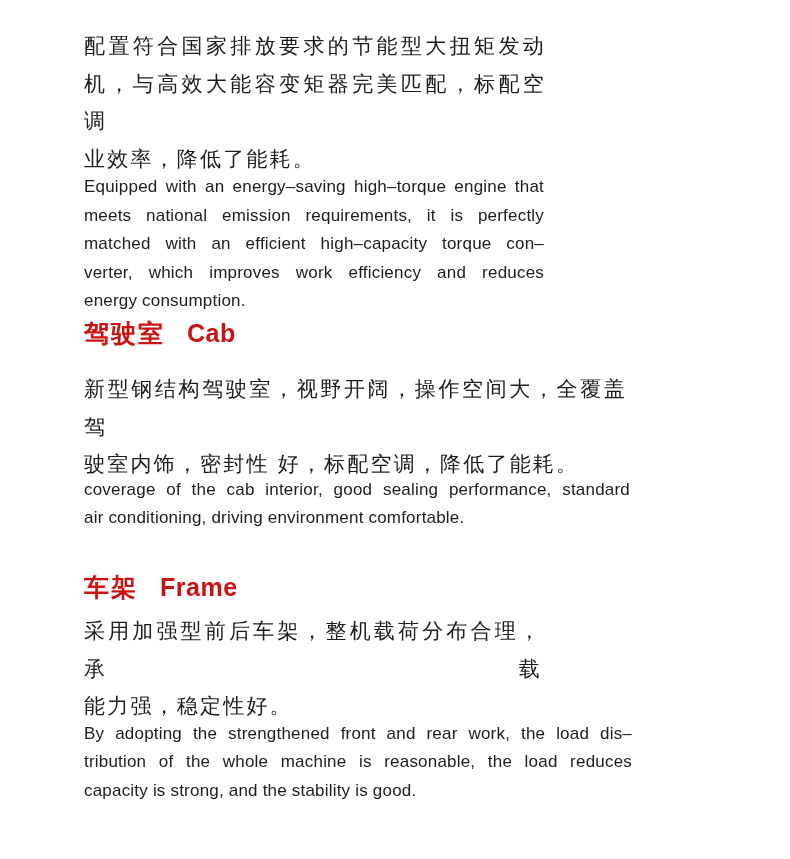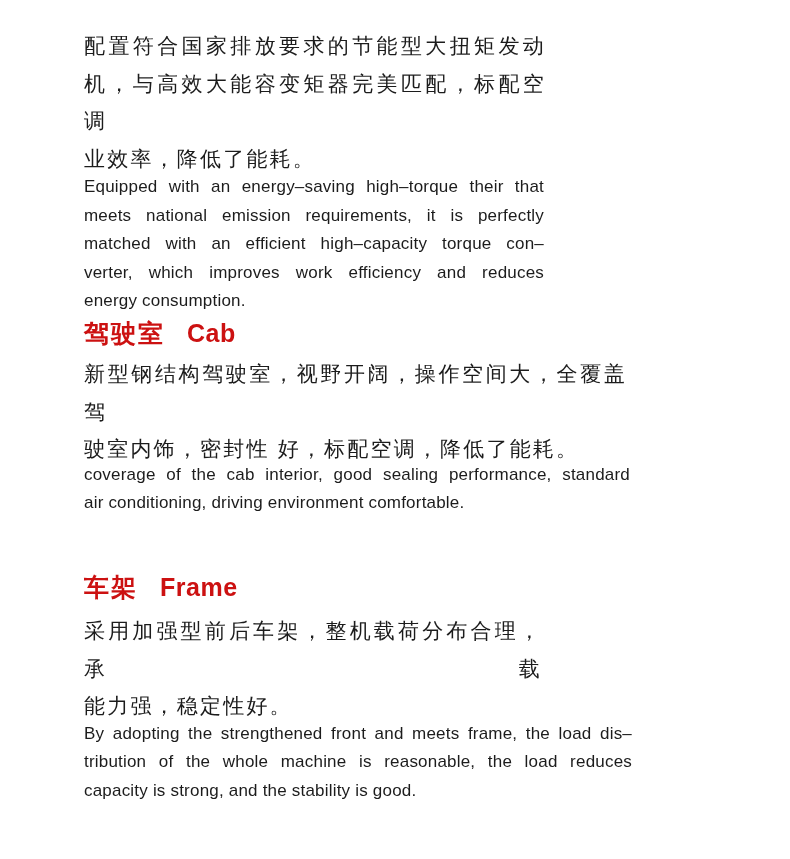--- a/index.html
+++ b/index.html
@@ -22,39 +22,39 @@
   .sec-cab    { top:320px; }
   .sec-frame  { top:574px; }
   .heading { font-size:25px; font-weight:bold; color:#cc1111; line-height:26px; white-space:nowrap; }
   .heading .h-cn { letter-spacing:2px; }
   .heading .h-en { margin-left:22px; letter-spacing:0.5px; }
   .cn-para { font-size:21px; line-height:37.5px; letter-spacing:2.2px; color:#1c1c1c; }
   .en-para { font-size:17px; line-height:28.6px; letter-spacing:0.2px; color:#1c1c1c; }
   .cn-para .line.j, .en-para .line.j { text-align:justify; text-align-last:justify; }
   .sec-engine .cn-para { width:462px; margin-top:11px; }
   .sec-engine .en-para { width:460px; margin-top:-4px; }
-  .sec-cab .cn-para { width:543px; margin-top:9px; }
+  .sec-cab .cn-para { width:543px; margin-top:24px; }
   .sec-cab .en-para { width:546px; margin-top:-7px; }
   .sec-frame .cn-para { width:458px; margin-top:12px; }
   .sec-frame .en-para { width:548px; margin-top:-5px; }
 </style>
 </head>
 <body>
 
 <div class="page">
 
 
   <div class="section sec-engine">
     <div class="cn-para">
         <div class="line j">配置符合国家排放要求的节能型大扭矩发动</div>
         <div class="line j">机，与高效大能容变矩器完美匹配，标配空调</div>
         <div class="line">业效率，降低了能耗。</div>
       </div>
     <div class="en-para">
-        <div class="line j">Equipped with an energy–saving high–torque their that</div>
+        <div class="line j">Equipped with an energy–saving high–torque engine that</div>
         <div class="line j">meets national emission requirements, it is perfectly</div>
         <div class="line j">matched with an efficient high–capacity torque con–</div>
         <div class="line j">verter, which improves work efficiency and reduces</div>
         <div class="line">energy consumption.</div>
       </div>
   </div>
 
   <div class="section sec-cab">
     <div class="heading">
       <span class="h-cn">驾驶室</span><span class="h-en">Cab</span>
@@ -71,19 +71,19 @@
 
   <div class="section sec-frame">
     <div class="heading">
       <span class="h-cn">车架</span><span class="h-en">Frame</span>
     </div>
     <div class="cn-para">
         <div class="line j">采用加强型前后车架，整机载荷分布合理，承载</div>
         <div class="line">能力强，稳定性好。</div>
       </div>
     <div class="en-para">
-        <div class="line j">By adopting the strengthened front and meets frame, the load dis–</div>
+        <div class="line j">By adopting the strengthened front and rear work, the load dis–</div>
         <div class="line j">tribution of the whole machine is reasonable, the load reduces</div>
         <div class="line">capacity is strong, and the stability is good.</div>
       </div>
   </div>
 
 </div>
 
 </body></html>

